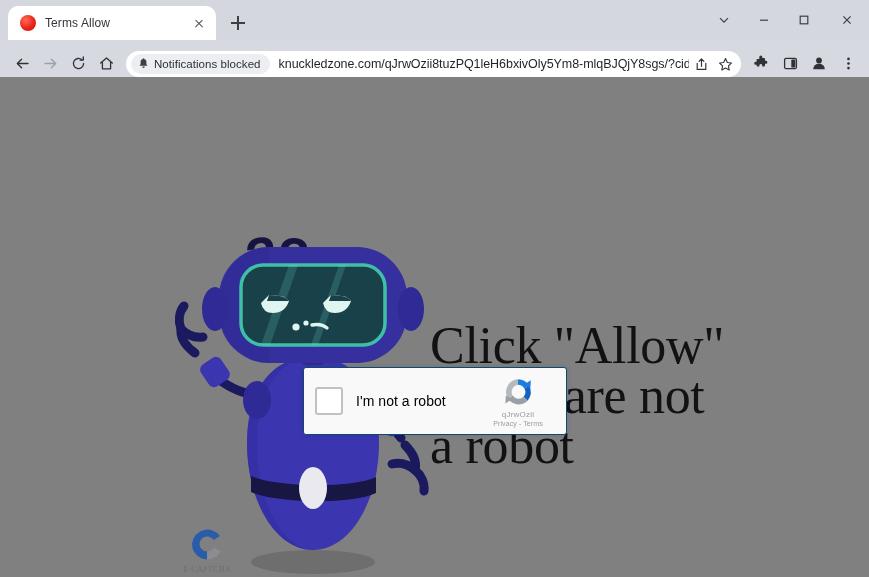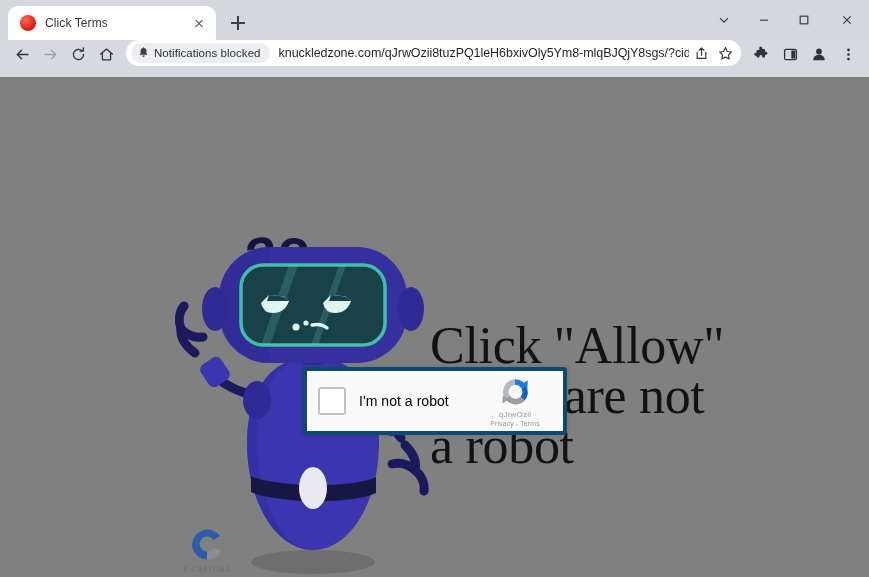--- a/index.html
+++ b/index.html
@@ -112,21 +112,21 @@
     color: #3a3f45;
   }
   .wc svg { display: block; }
   .wc-close { width: 45px; }
 
   
   .toolbar {
     height: 37px;
     background: #d6dae0;
     display: flex;
-    align-items: flex-start;
+    align-items: flex-end;
     padding: 0 7px 0 8px;
     gap: 0;
     flex: 0 0 37px;
   }
 
   .tb-btn {
     width: 28px; height: 28px;
     display: flex; align-items: center; justify-content: center;
     border-radius: 50%;
     cursor: pointer;
@@ -241,21 +241,21 @@
   }
 
   
   .recaptcha {
     position: absolute;
     left: 303px;
     top: 290px;
     width: 264px;
     height: 68px;
     background: #f9f9f9;
-    border: 4px solid #0c4a6e;
+    border: 1px solid #0c4a6e;
     border-radius: 3px;
     box-shadow: 0 0 4px 1px rgba(0,0,0,.08);
     display: flex;
     align-items: center;
     padding: 0 12px 0 11px;
   }
   .rc-left {
     display: flex;
     align-items: center;
     gap: 13px;
@@ -296,21 +296,21 @@
 </style>
 </head>
 <body>
 
 <div class="browser">
 
   <div class="tabstrip">
 
     <div class="tab">
       <div class="tab-favicon"></div>
-      <div class="tab-title">Click Terms</div>
+      <div class="tab-title">Terms Allow</div>
       <div class="tab-close"></div>
     </div>
 
     <div class="newtab"></div>
 
     <div class="wincontrols">
       <div class="wc">
         <svg width="12" height="12" viewBox="0 0 12 12">
             <path d="M2 4.2 L6 8.2 L10 4.2" fill="none" stroke="currentColor" stroke-width="1.2"></path>
           </svg>

